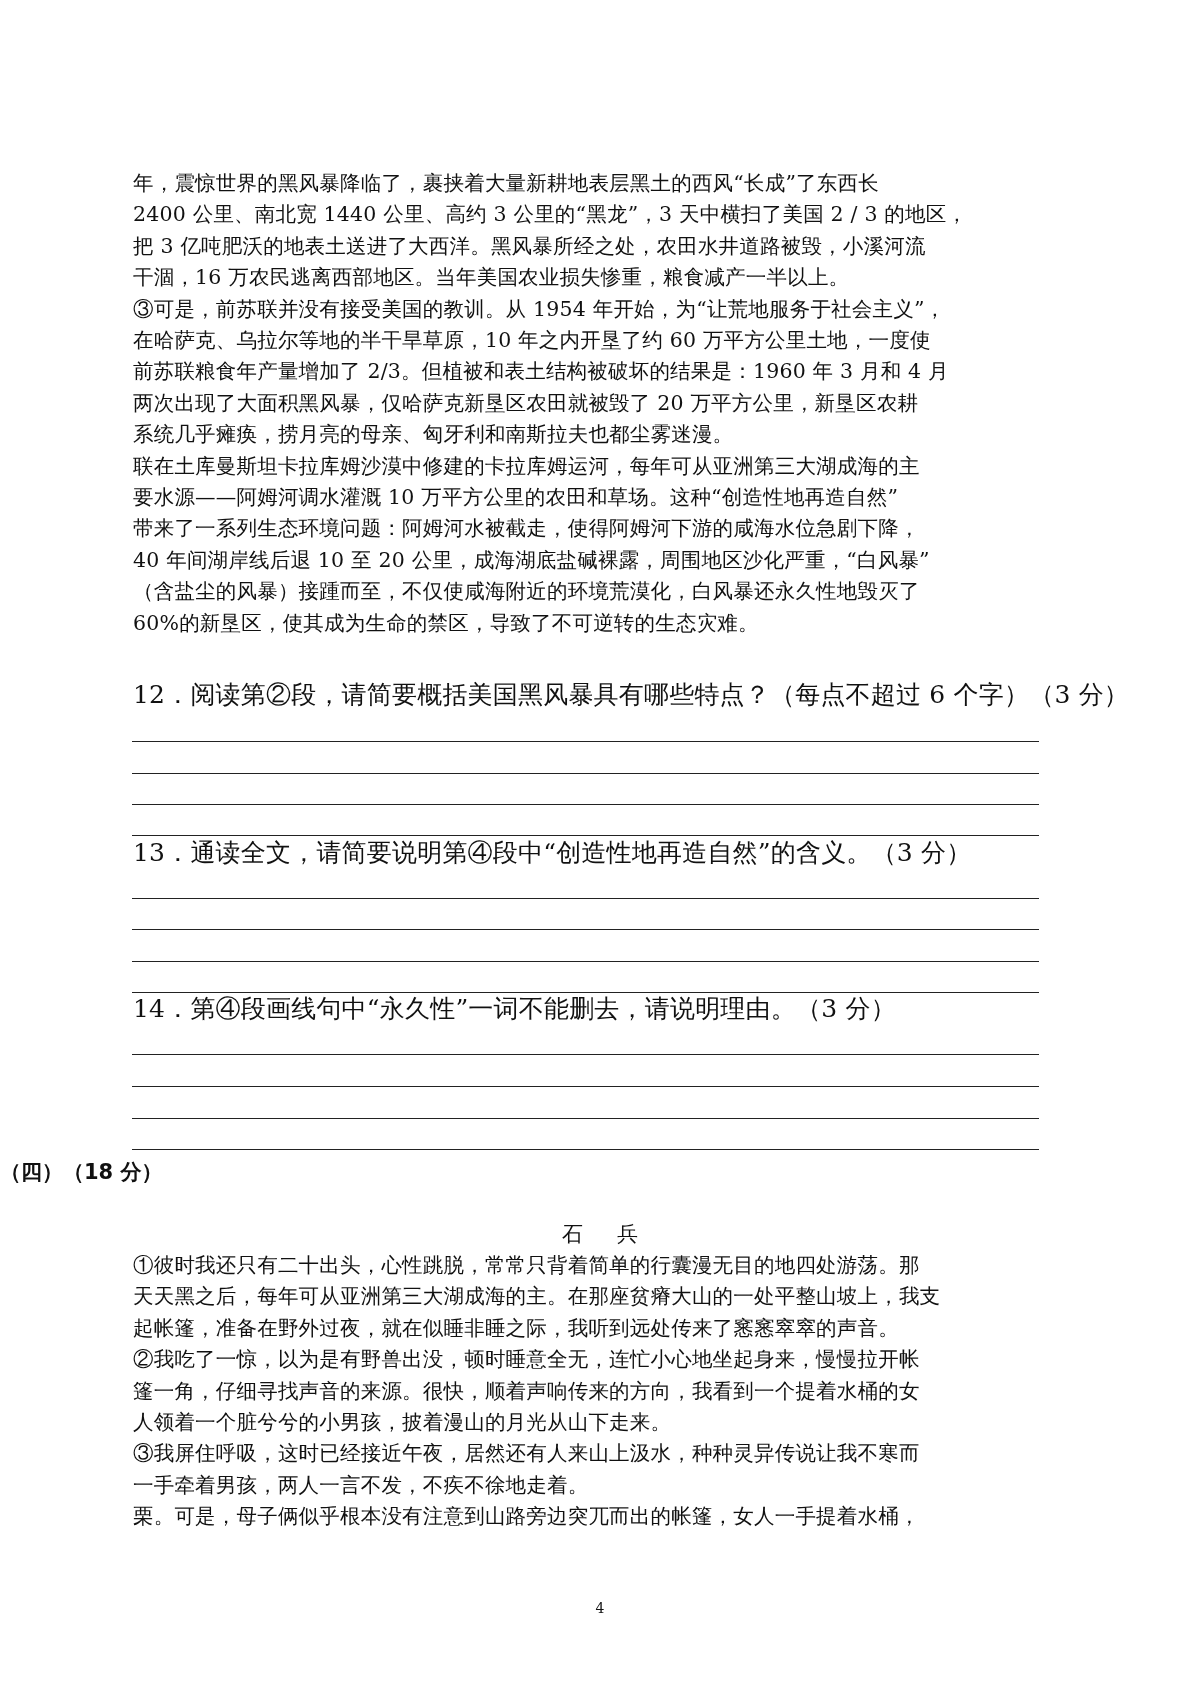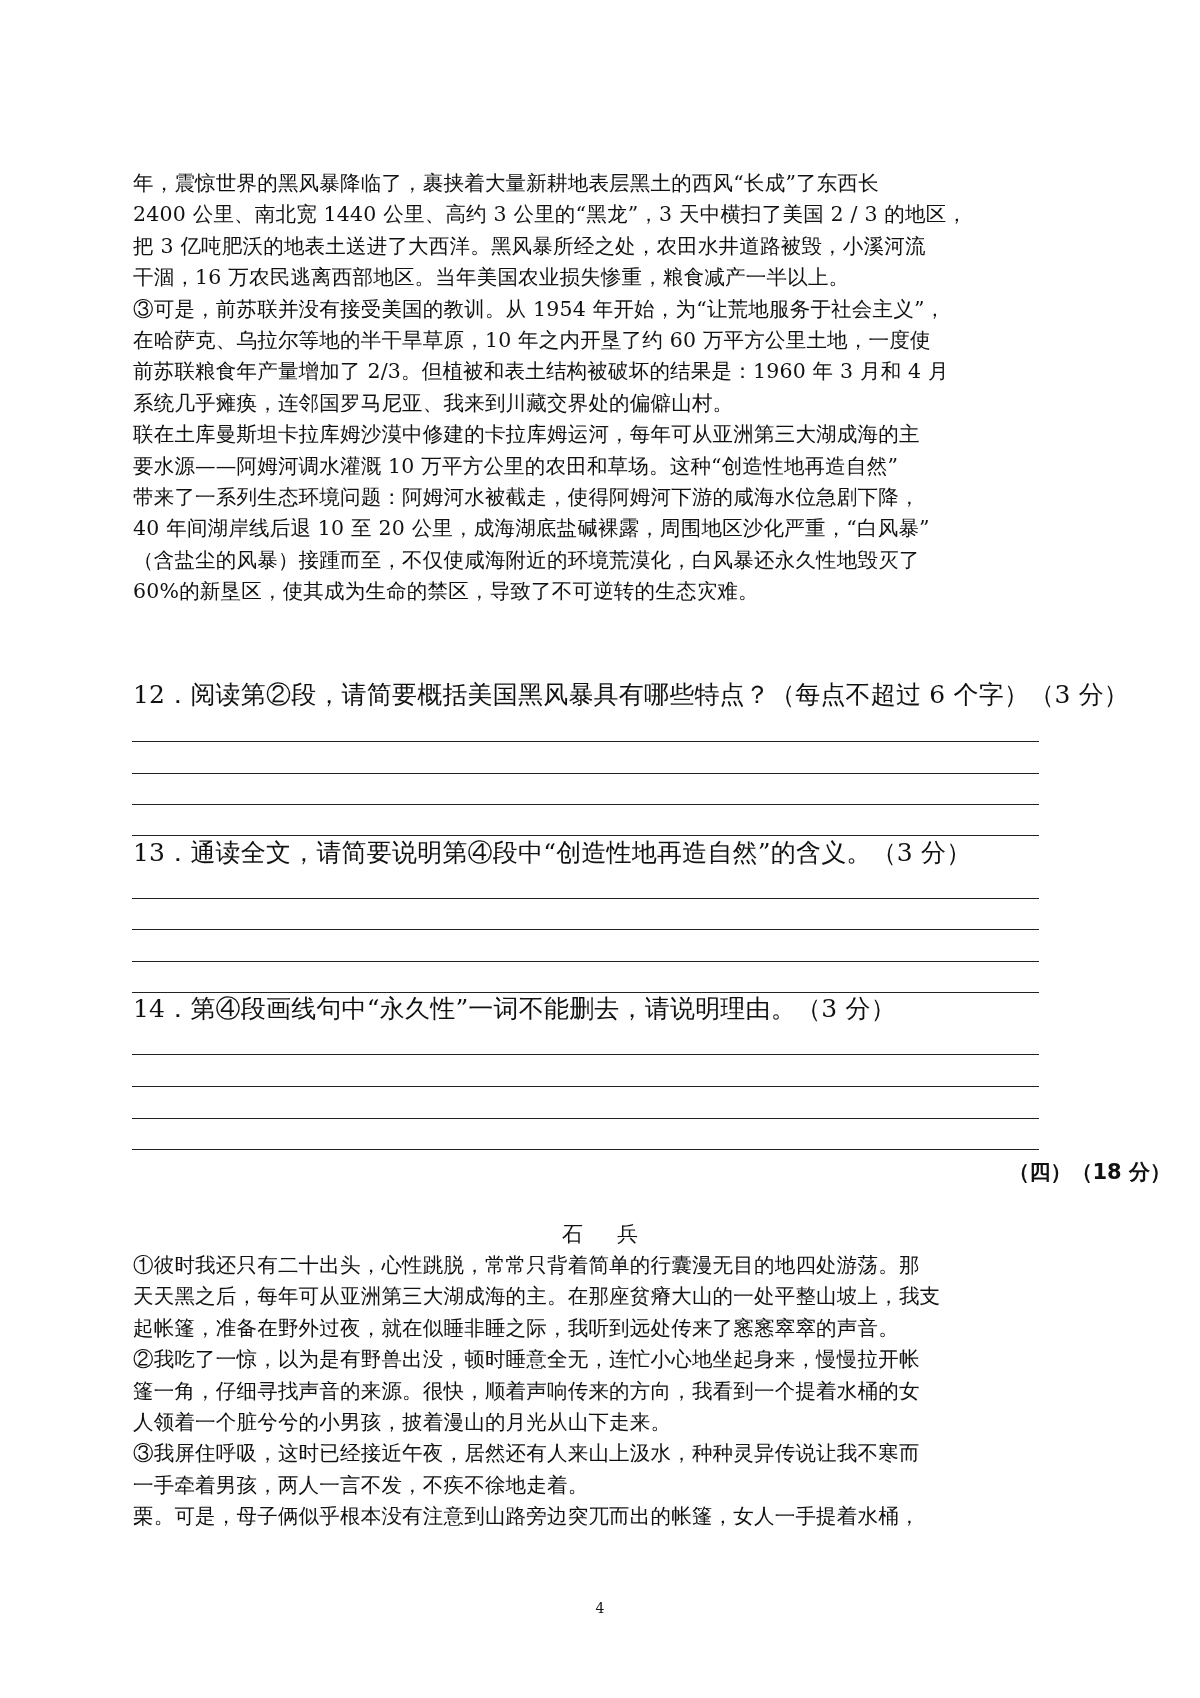--- a/index.html
+++ b/index.html
@@ -50,21 +50,21 @@
       position: absolute;
       left: 132px;
       width: 907px;
       height: 0;
       border-top: 1.3px solid #222222;
     }
     .center-heading {
       position: absolute;
       left: 0;
       width: 1171px;
-      text-align: right;
+      text-align: left;
       font-family: "DejaVu Sans", "Liberation Sans", sans-serif;
       font-weight: bold;
       font-size: 21px;
       line-height: 30px;
     }
     .author {
       position: absolute;
       left: 0;
       width: 1200px;
       text-align: center;
@@ -93,21 +93,22 @@
 <div class="page">
 
   <div class="text-block" style="top:135px;">
     <div class="para">年，震惊世界的黑风暴降临了，裹挟着大量新耕地表层黑土的西风“长成”了东西长</div>
     <div class="para">2400 公里、南北宽 1440 公里、高约 3 公里的“黑龙”，3 天中横扫了美国 2 / 3 的地区，</div>
     <div class="para">把 3 亿吨肥沃的地表土送进了大西洋。黑风暴所经之处，农田水井道路被毁，小溪河流</div>
     <div class="para">干涸，16 万农民逃离西部地区。当年美国农业损失惨重，粮食减产一半以上。</div>
     <div class="para">③可是，前苏联并没有接受美国的教训。从 1954 年开始，为“让荒地服务于社会主义”，</div>
     <div class="para">在哈萨克、乌拉尔等地的半干旱草原，10 年之内开垦了约 60 万平方公里土地，一度使</div>
     <div class="para">前苏联粮食年产量增加了 2/3。但植被和表土结构被破坏的结果是：1960 年 3 月和 4 月</div>
-    <div class="para">系统几乎瘫痪，连邻国罗马尼亚、我来到川藏交界处的偏僻山村。</div>
+    <div class="para">两次出现了大面积黑风暴，仅哈萨克新垦区农田就被毁了 20 万平方公里，新垦区农耕</div>
+    <div class="para">系统几乎瘫痪，捞月亮的母亲、匈牙利和南斯拉夫也都尘雾迷漫。</div>
     <div class="para">联在土库曼斯坦卡拉库姆沙漠中修建的卡拉库姆运河，每年可从亚洲第三大湖成海的主</div>
     <div class="para">要水源——阿姆河调水灌溉 10 万平方公里的农田和草场。这种“创造性地再造自然”</div>
     <div class="para">带来了一系列生态环境问题：阿姆河水被截走，使得阿姆河下游的咸海水位急剧下降，</div>
     <div class="para">40 年间湖岸线后退 10 至 20 公里，成海湖底盐碱裸露，周围地区沙化严重，“白风暴”</div>
     <div class="para">（含盐尘的风暴）接踵而至，不仅使咸海附近的环境荒漠化，白风暴还永久性地毁灭了</div>
     <div class="para">60%的新垦区，使其成为生命的禁区，导致了不可逆转的生态灾难。</div>
   </div>
 
   <div class="question" style="top:646px;">12．阅读第②段，请简要概括美国黑风暴具有哪些特点？（每点不超过 6 个字）（3 分）</div>
   <div class="answer-line" style="top:708px;"></div>

